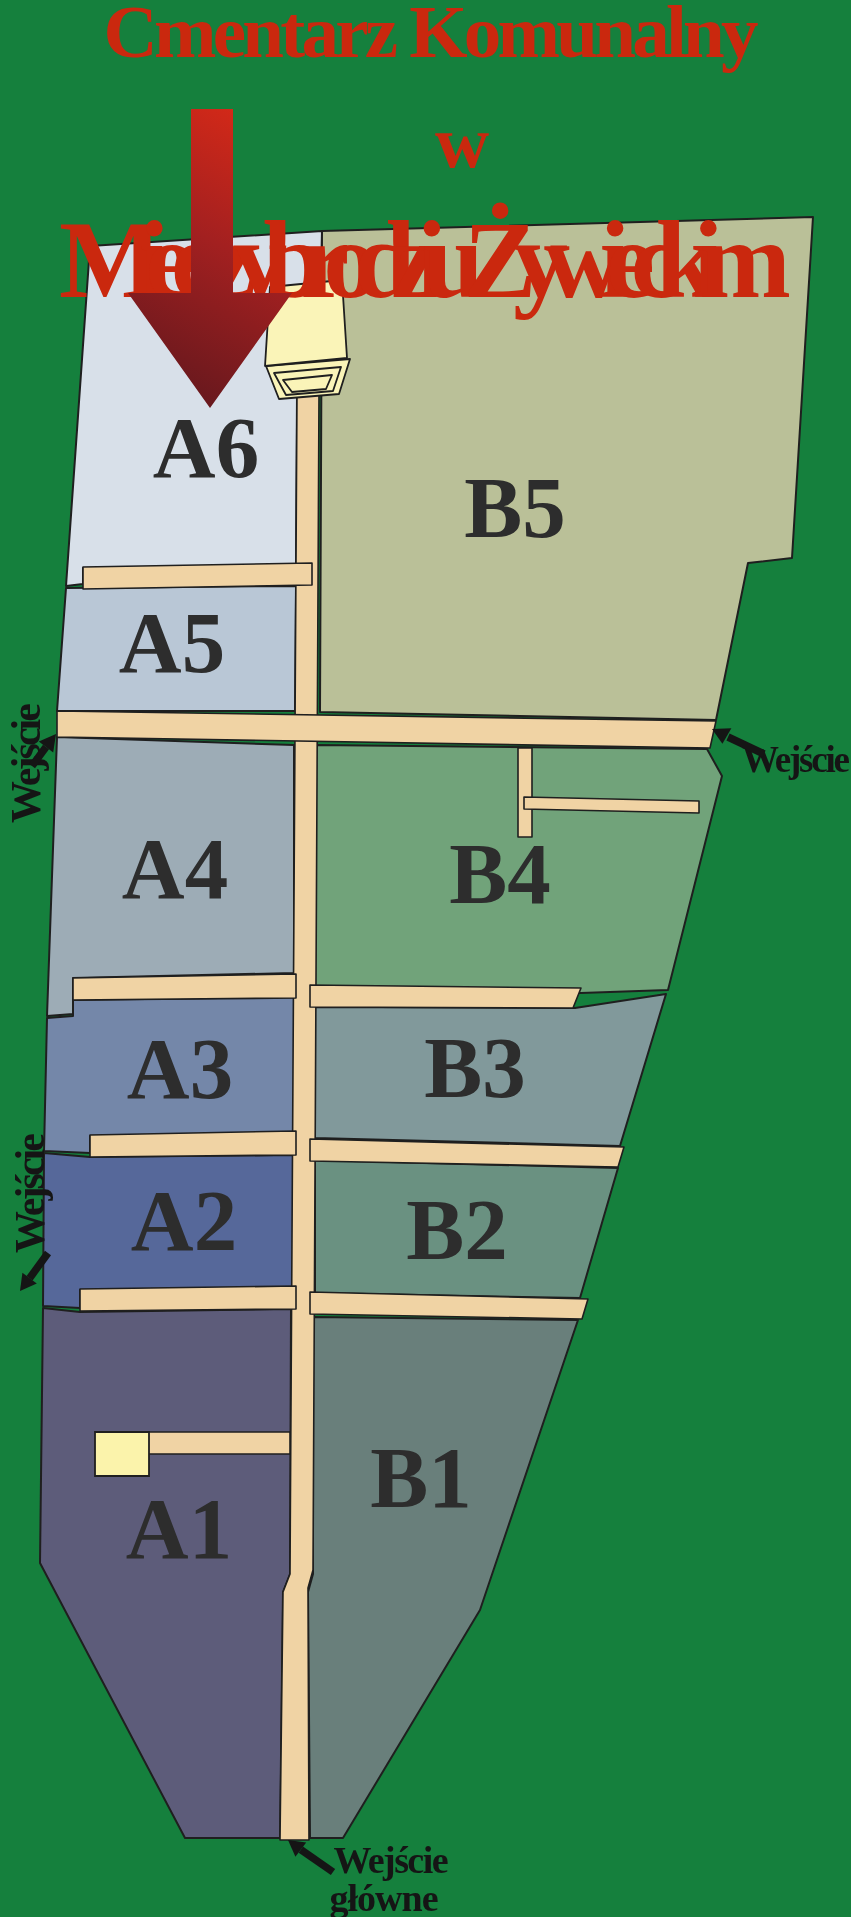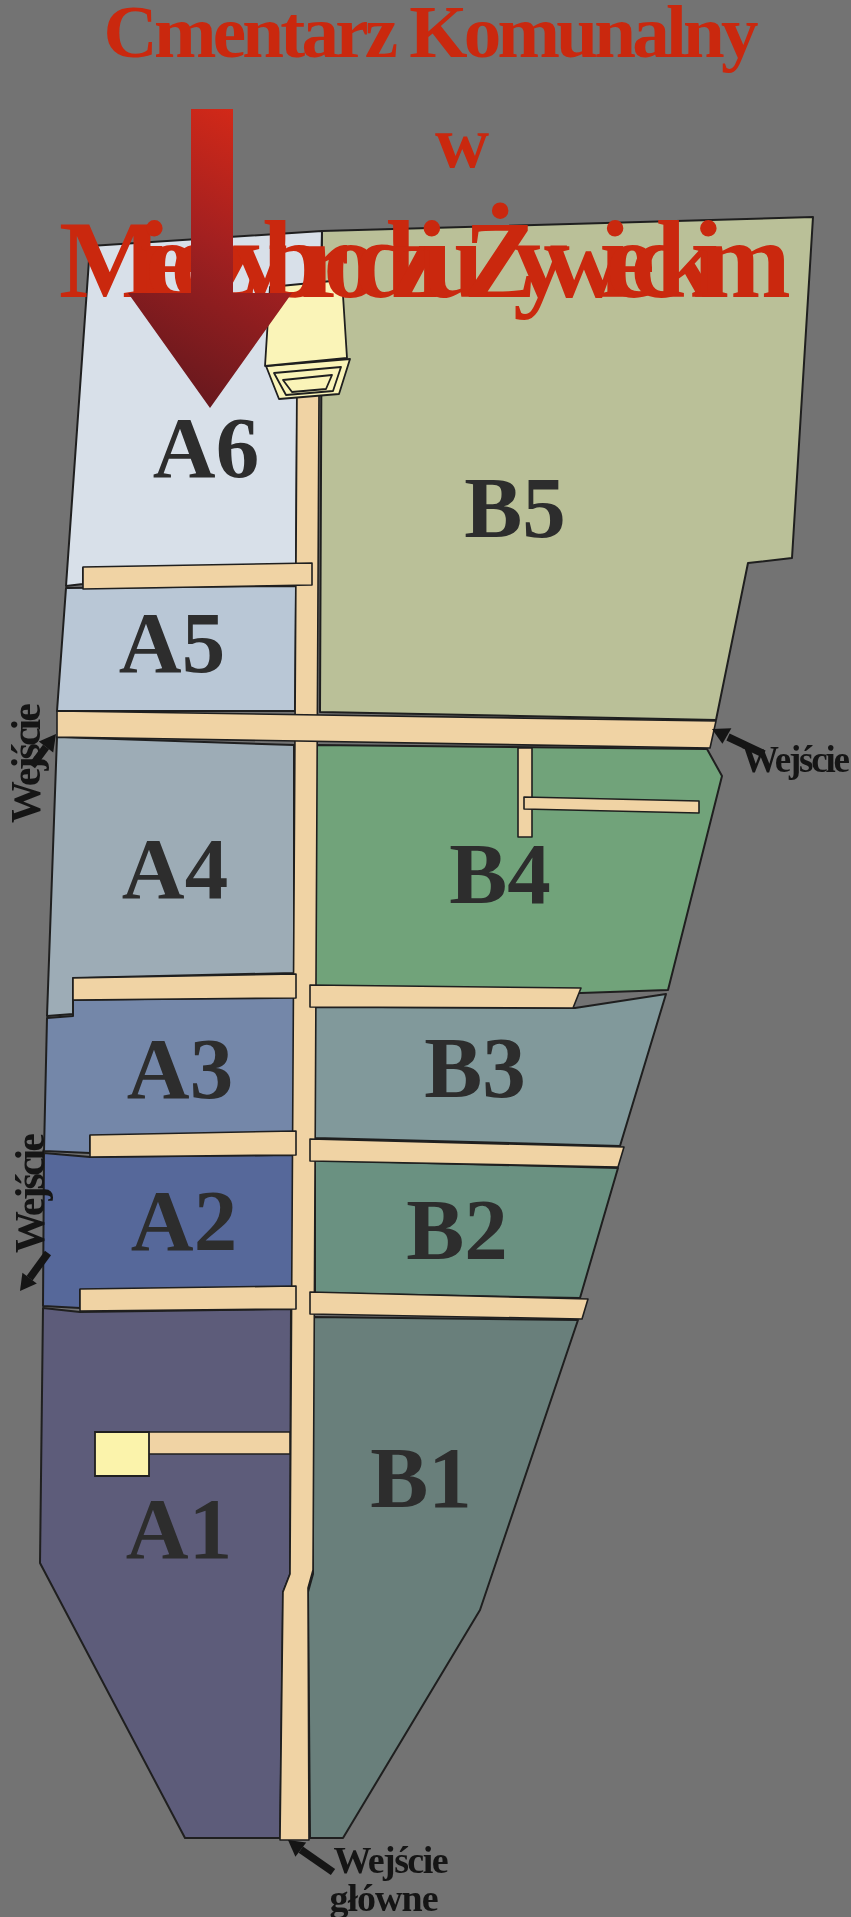--- a/index.html
+++ b/index.html
@@ -1,16 +1,16 @@
 <!DOCTYPE html>
 <html><head>
 <meta charset="utf-8">
 <style>
   html,body{margin:0;padding:0;background:#ffffff;}
-  .stage{position:relative;width:851px;height:1917px;background:#737373;overflow:hidden;}
+  .stage{position:relative;width:851px;height:1917px;background:#15803d;overflow:hidden;}
   svg text{font-family:"Liberation Serif","DejaVu Serif",serif;font-weight:bold;}
 </style>
 </head>
 <body>
 
 <div class="stage">
 <svg width="851" height="1917" viewBox="0 0 851 1917">
   <defs>
     <linearGradient id="arrowGrad" gradientUnits="userSpaceOnUse" x1="140" y1="400" x2="292" y2="120">
       <stop offset="0" stop-color="#5e171d"></stop>

